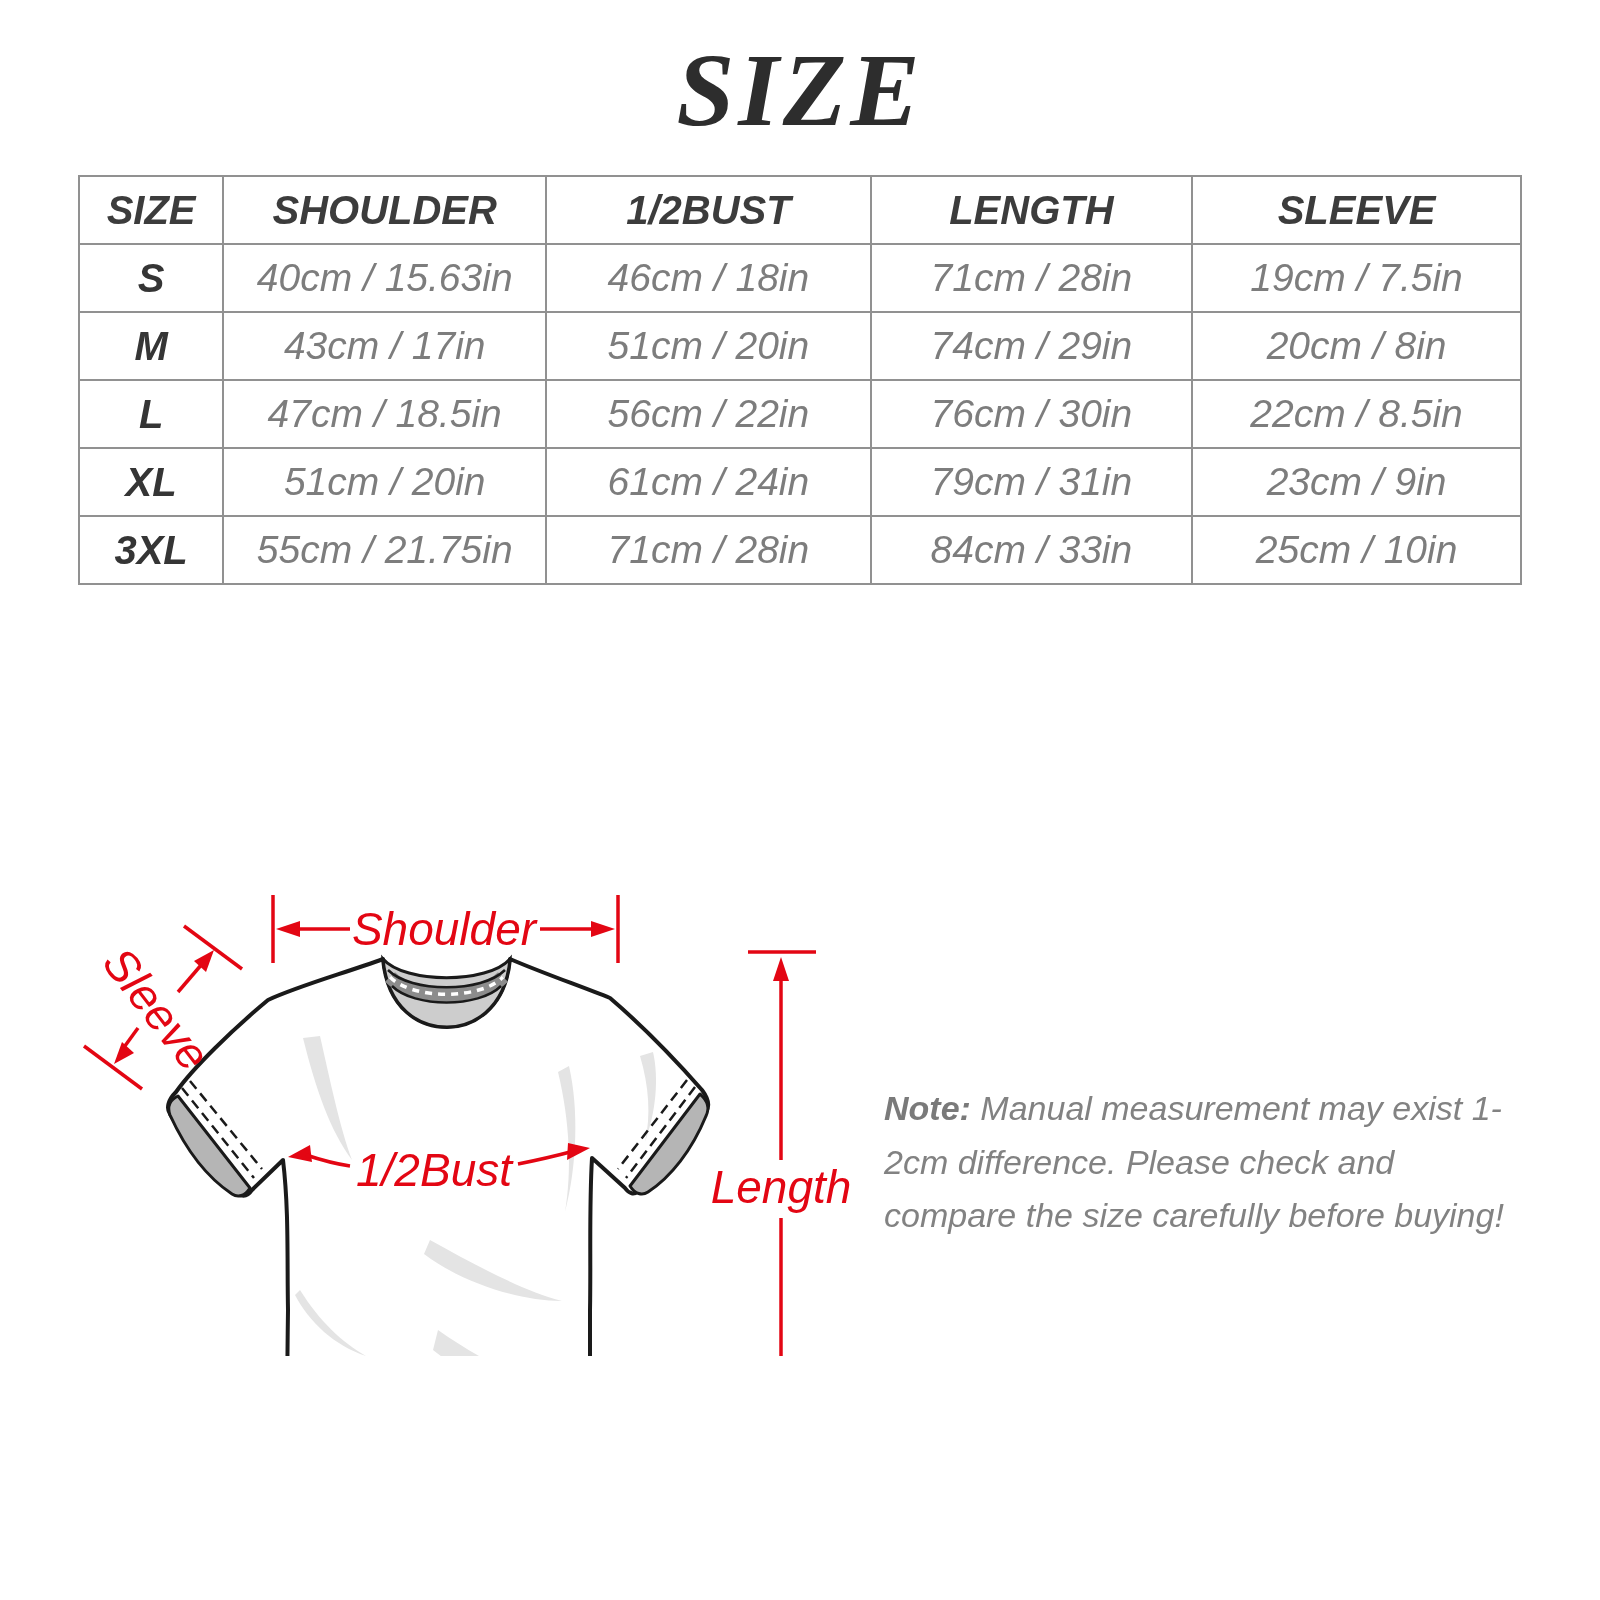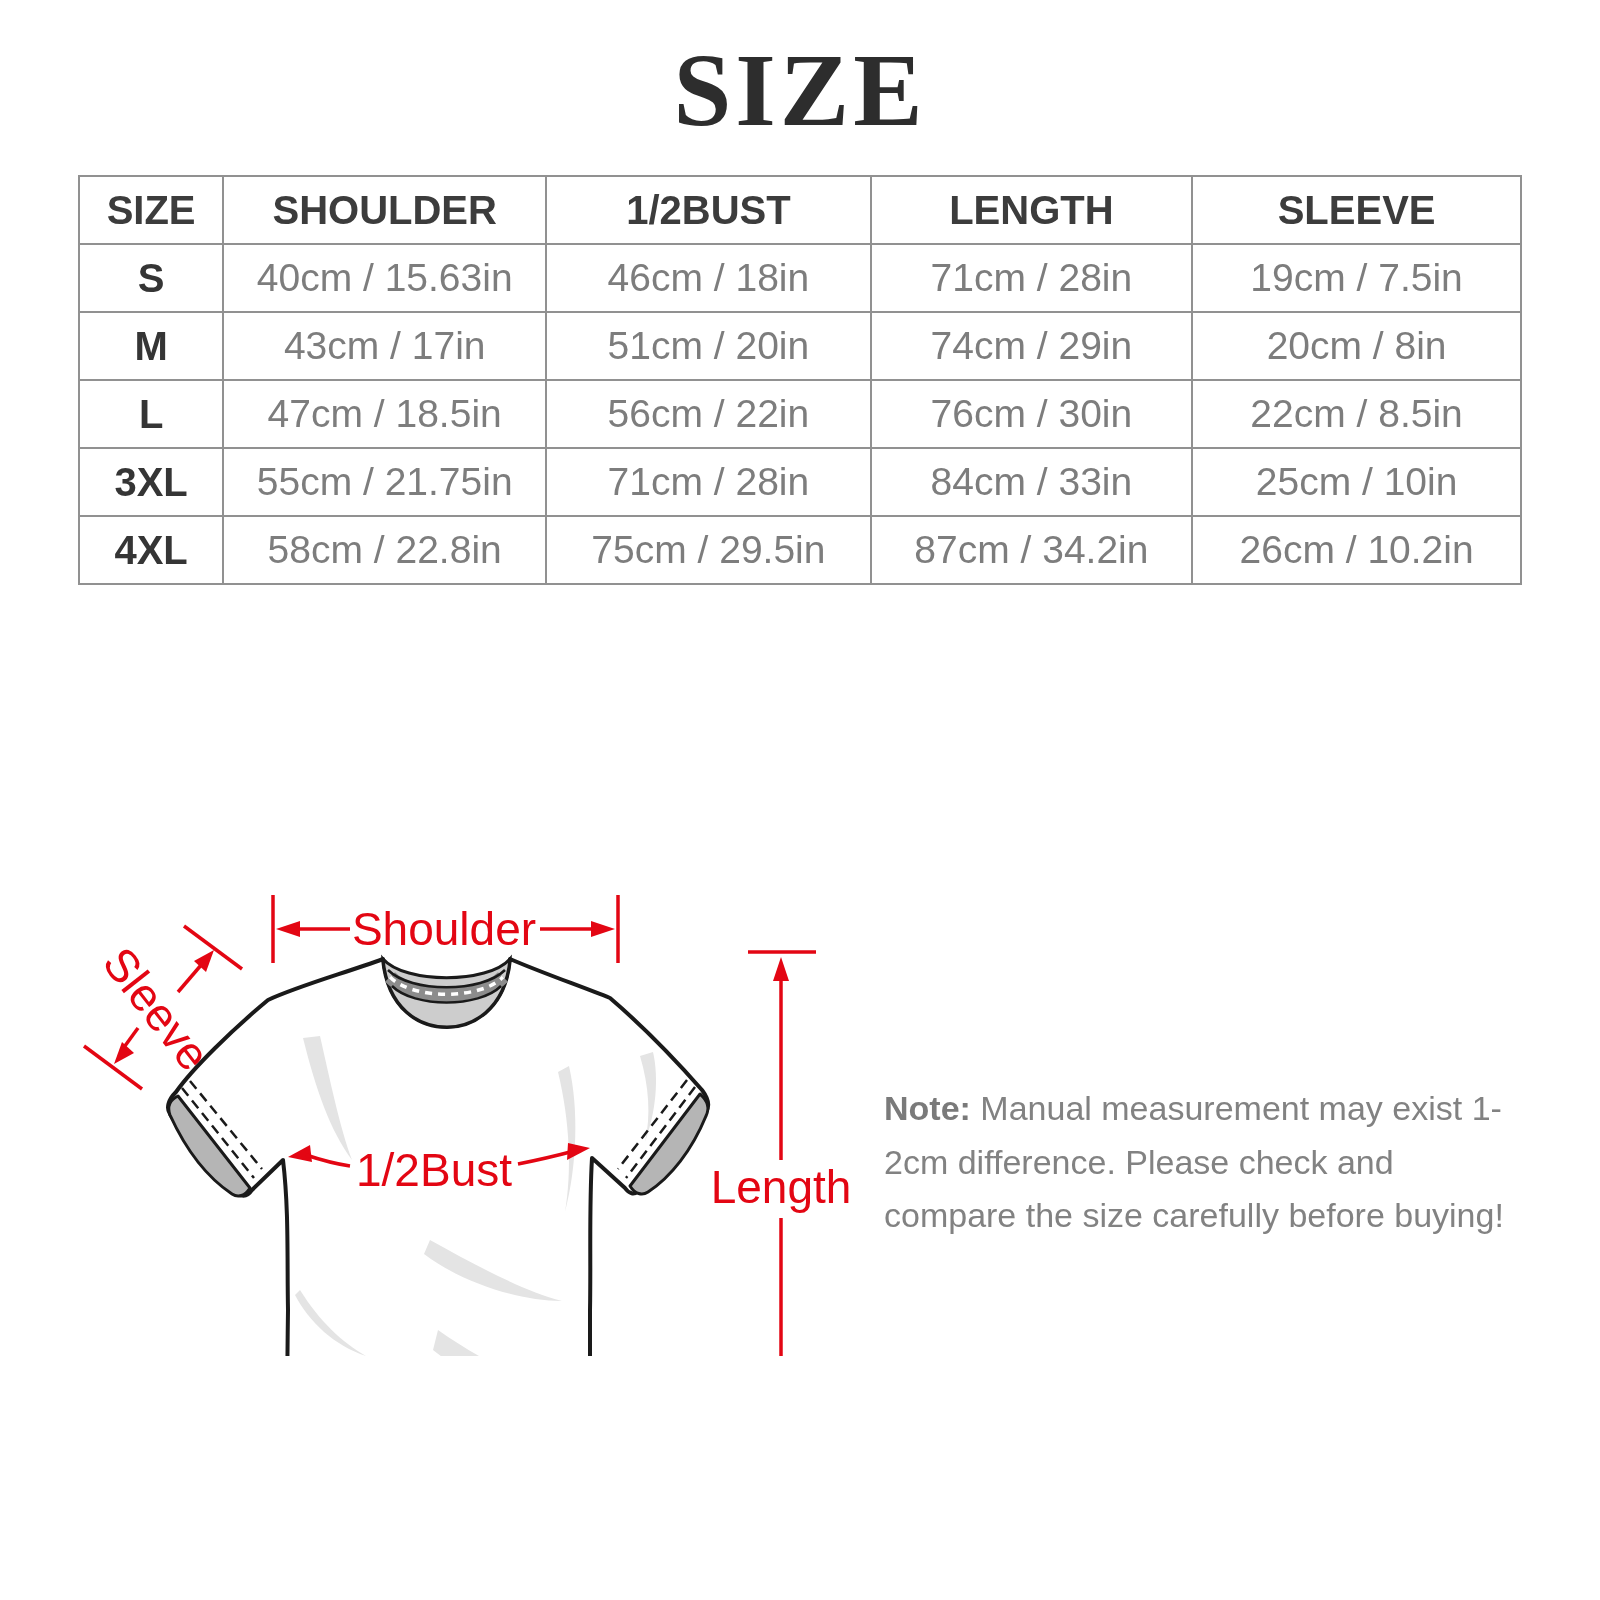--- a/index.html
+++ b/index.html
@@ -1,17 +1,17 @@
 <!DOCTYPE html>
 <html><head>
 <meta charset="utf-8">
 <style>
   html,body{margin:0;padding:0;background:#ffffff;}
   #canvas{position:relative;width:1600px;height:1356px;background:#ffffff;overflow:hidden;
-          font-family:"Liberation Sans",sans-serif;}
+          font-family:"Liberation Sans",sans-serif;font-style:italic;}
   
   #title{position:absolute;top:38px;left:0;width:1600px;text-align:center;
          font-family:"Liberation Serif",serif;font-weight:bold;font-size:104px;
          color:#2d2d2d;letter-spacing:4px;line-height:1;}
   
   #size-table{position:absolute;left:78px;top:175px;width:1444px;border-collapse:collapse;
               table-layout:fixed;}
   #size-table th,#size-table td{border:2px solid #919191;text-align:center;vertical-align:middle;
               height:66px;padding:0;white-space:nowrap;}
   #size-table th{font-size:40px;font-weight:bold;color:#3c3c3c;}
@@ -77,32 +77,32 @@
           <td>20cm / 8in</td>
         </tr>
         <tr>
           <td class="size-col">L</td>
           <td>47cm / 18.5in</td>
           <td>56cm / 22in</td>
           <td>76cm / 30in</td>
           <td>22cm / 8.5in</td>
         </tr>
         <tr>
+          <td class="size-col">XL</td>
+          <td>51cm / 20in</td>
+          <td>61cm / 24in</td>
+          <td>79cm / 31in</td>
+          <td>23cm / 9in</td>
+        </tr>
+        <tr>
           <td class="size-col">3XL</td>
           <td>55cm / 21.75in</td>
           <td>71cm / 28in</td>
           <td>84cm / 33in</td>
           <td>25cm / 10in</td>
-        </tr>
-        <tr>
-          <td class="size-col">4XL</td>
-          <td>58cm / 22.8in</td>
-          <td>75cm / 29.5in</td>
-          <td>87cm / 34.2in</td>
-          <td>26cm / 10.2in</td>
         </tr>
       </tbody>
   </table>
 
   <svg id="diagram" width="880" height="700" viewBox="0 0 880 700">
 
     <path class="shirt-fill" d="
       M 383 99
       C 345 113 298 126 268 140
       C 232 170 193 208 176 232

